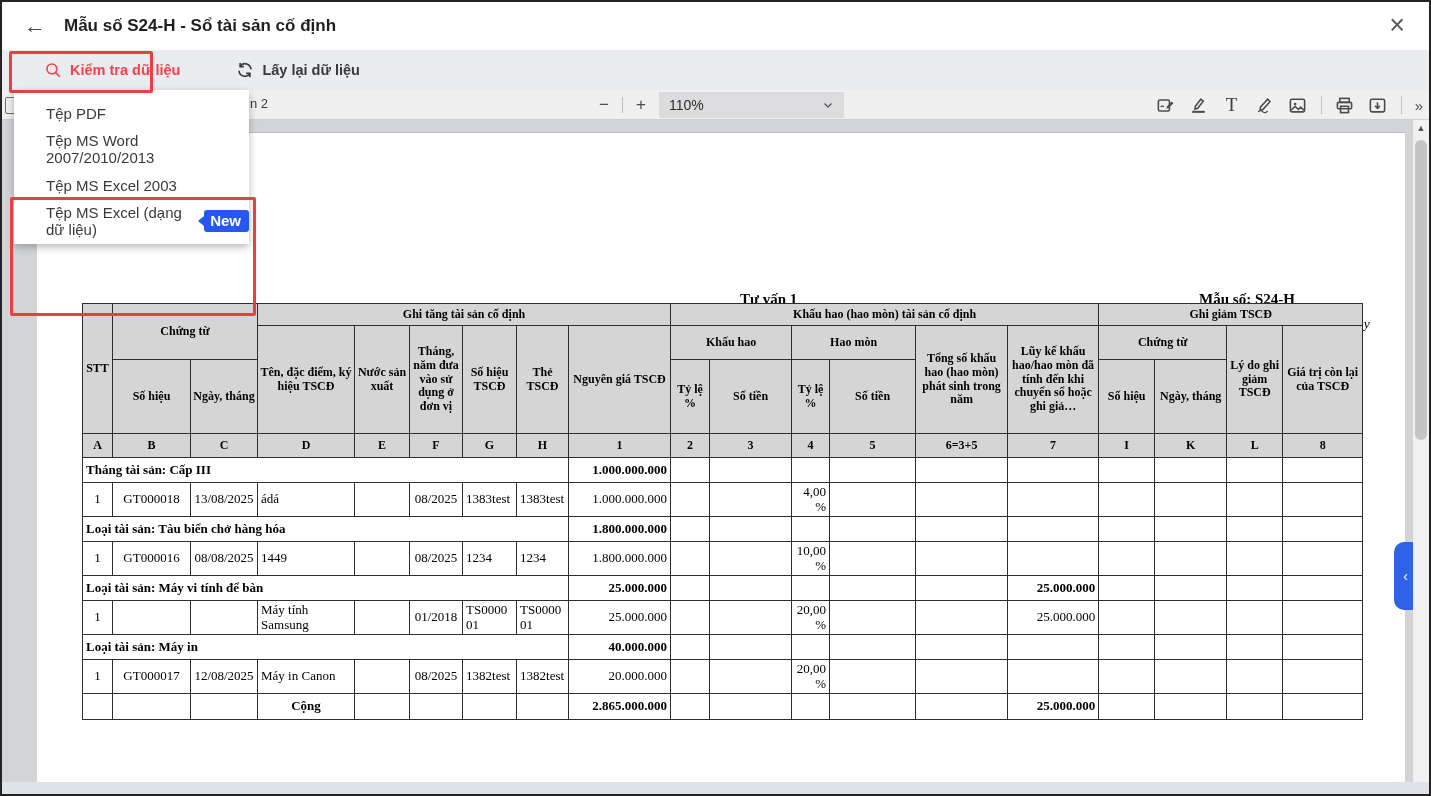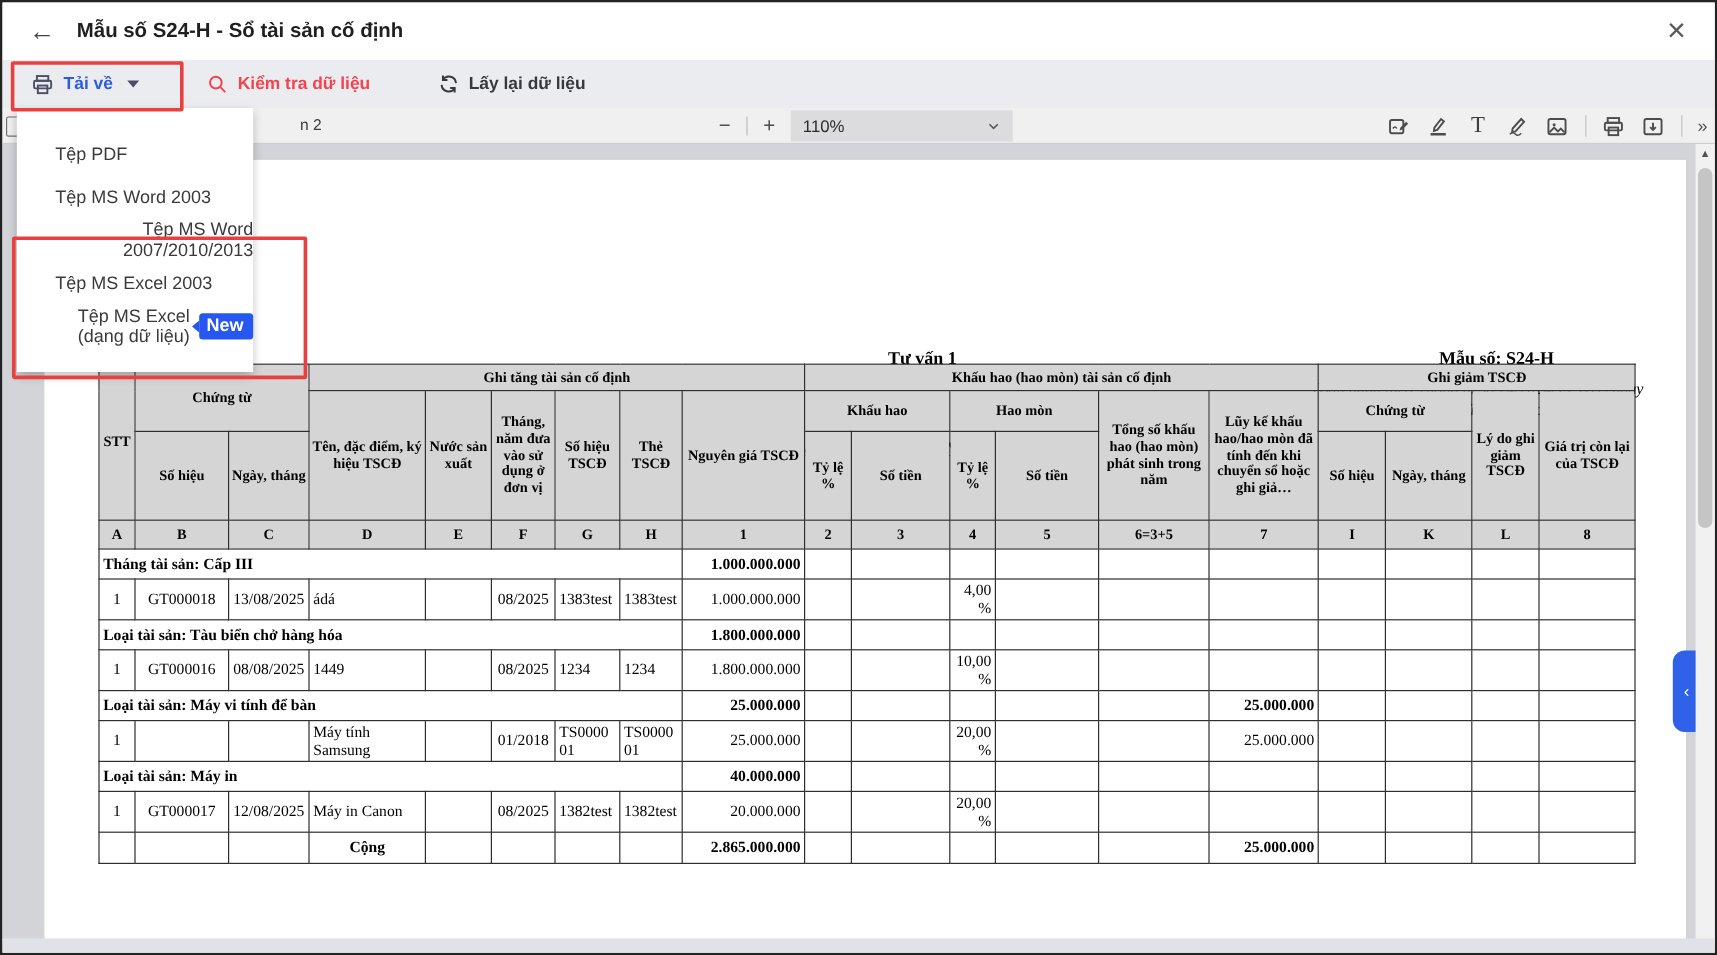--- a/index.html
+++ b/index.html
@@ -54,21 +54,21 @@
   table.asset{border-collapse:collapse;table-layout:fixed;width:1280px;font-family:"Liberation Serif",serif;}
   table.asset th,table.asset td{border:1px solid #2e2e2e;padding:1px 3px;box-sizing:border-box;overflow:hidden;}
   table.asset thead th{background:#d5d5d5;font-size:12px;font-weight:bold;line-height:1.16;text-align:center;vertical-align:middle;padding:1px 2px;}
   tr.letters th{background:#d5d5d5;font-size:13px;font-weight:normal;height:24px;text-align:center;}
   table.asset tbody td{font-size:13px;background:#fff;vertical-align:middle;overflow-wrap:anywhere;line-height:1.15;}
   td.group-label{font-weight:bold;text-align:left;padding-left:4px;font-size:13.5px;}
   tr.gr{height:25px;} tr.dr{height:34px;} tr.tr-total{height:26px;}
   td.c{text-align:center;} td.l{text-align:left;} td.r{text-align:right;}
   td.b{font-weight:bold;}
   
-  .menu{position:absolute;left:12px;top:88px;width:197px;background:#fff;box-shadow:0 3px 8px rgba(0,0,0,.28);z-index:40;padding:20px 0;text-align:right;}
+  .menu{position:absolute;left:12px;top:88px;width:235px;background:#fff;box-shadow:0 3px 8px rgba(0,0,0,.28);z-index:40;padding:5px 0;}
   .menu-item{height:36px;display:flex;align-items:center;padding-left:32px;font-size:15px;color:#3a3a3a;cursor:pointer;}
   .badge-new{margin-left:8px;background:#2657f0;color:#fff;font-size:15px;font-weight:bold;padding:2.5px 8px 3px 6px;border-radius:3px;position:relative;}
   .badge-new::before{content:"";position:absolute;left:-6px;top:50%;transform:translateY(-50%);
     border-top:5px solid transparent;border-bottom:5px solid transparent;border-right:6px solid #2657f0;}
   
   .red-box{position:absolute;border:3px solid #e8403f;border-radius:2px;z-index:60;pointer-events:none;}
   .red-box-1{left:7px;top:49px;width:138px;height:36px;}
   .red-box-2{left:8px;top:195px;width:240px;height:113px;}
 </style>
 </head>
@@ -76,29 +76,20 @@
 
 <div id="app">
 
   <div class="win-header">
     <span class="back-arrow">←</span>
     <span class="win-title">Mẫu số S24-H - Sổ tài sản cố định</span>
     <span class="close-x">×</span>
   </div>
 
   <div class="action-bar">
-    <div class="act-btn" style="margin-left:10px;">
-      <svg width="19" height="19" viewBox="0 0 24 24" fill="none" stroke="#4a4f66" stroke-width="2">
-        <rect x="6" y="3" width="12" height="5"></rect>
-          <rect x="3" y="8" width="18" height="8" rx="1.5"></rect>
-          <rect x="7" y="13" width="10" height="8"></rect>
-      </svg>
-      <span class="dl-label">Tải về</span>
-      <span class="caret"></span>
-    </div>
     <div class="act-btn" style="margin-left:28px;">
       <svg width="18" height="18" viewBox="0 0 24 24" fill="none" stroke="#f4434f" stroke-width="2.2">
         <circle cx="10.5" cy="10.5" r="6.5"></circle>
           <line x1="15.5" y1="15.5" x2="21" y2="21"></line>
       </svg>
       <span class="check-label">Kiểm tra dữ liệu</span>
     </div>
     <div class="act-btn" style="margin-left:28px;">
       <svg width="18" height="18" viewBox="0 0 24 24" fill="none" stroke="#37393d" stroke-width="2.2">
         <path d="M20 11a8 8 0 0 0-14.5-4"></path>
@@ -435,23 +426,20 @@
     <div class="up">▲</div>
     <div class="thumb"></div>
   </div>
   <div class="hscroll"></div>
 
   <div class="menu">
     <div class="menu-item">
         <span>Tệp PDF</span>
       </div>
     <div class="menu-item">
-        <span>Tệp MS Word 2003</span>
-      </div>
-    <div class="menu-item">
         <span>Tệp MS Word 2007/2010/2013</span>
       </div>
     <div class="menu-item">
         <span>Tệp MS Excel 2003</span>
       </div>
     <div class="menu-item">
       <span>Tệp MS Excel (dạng dữ liệu)</span>
       <span class="badge-new">New</span>
     </div>
   </div>

